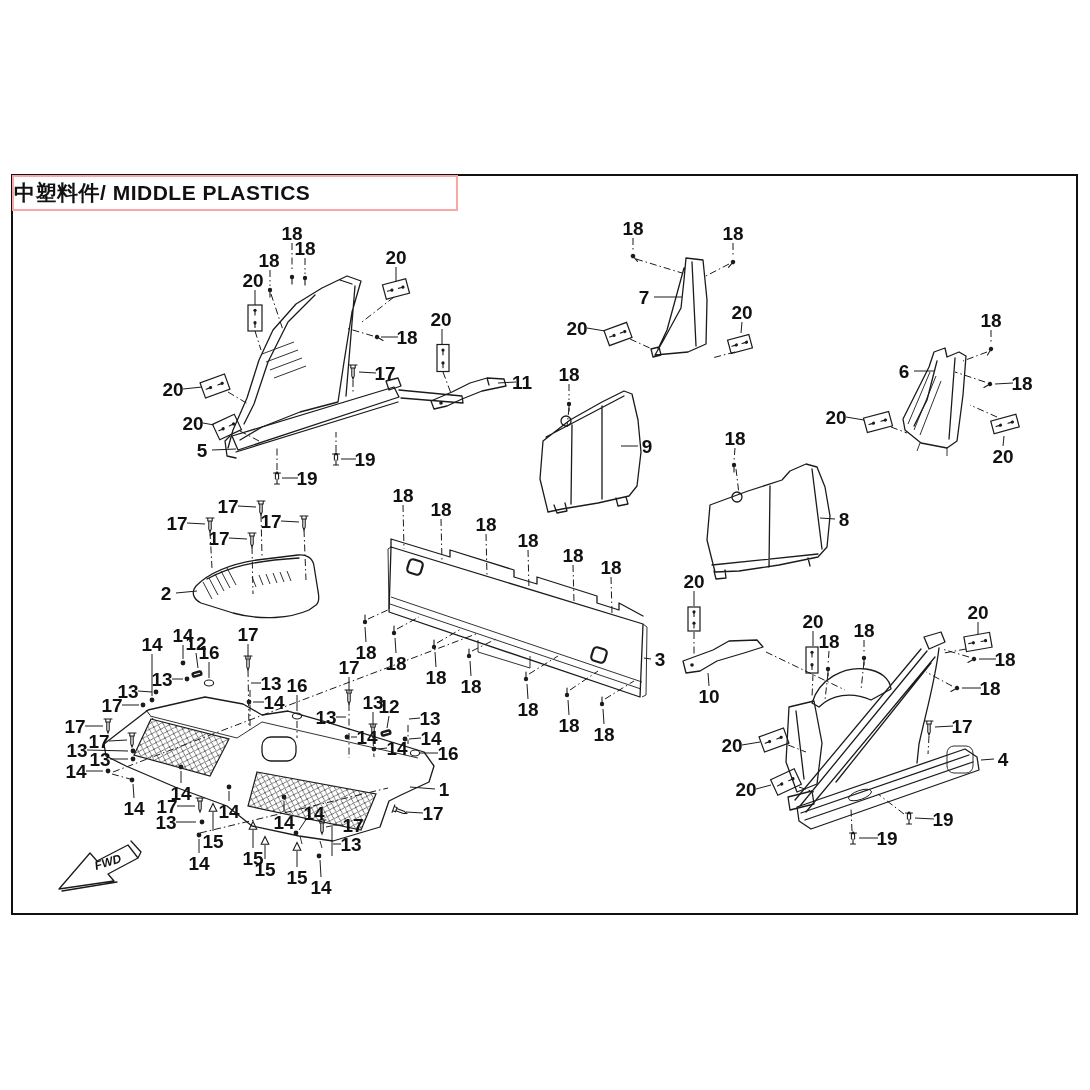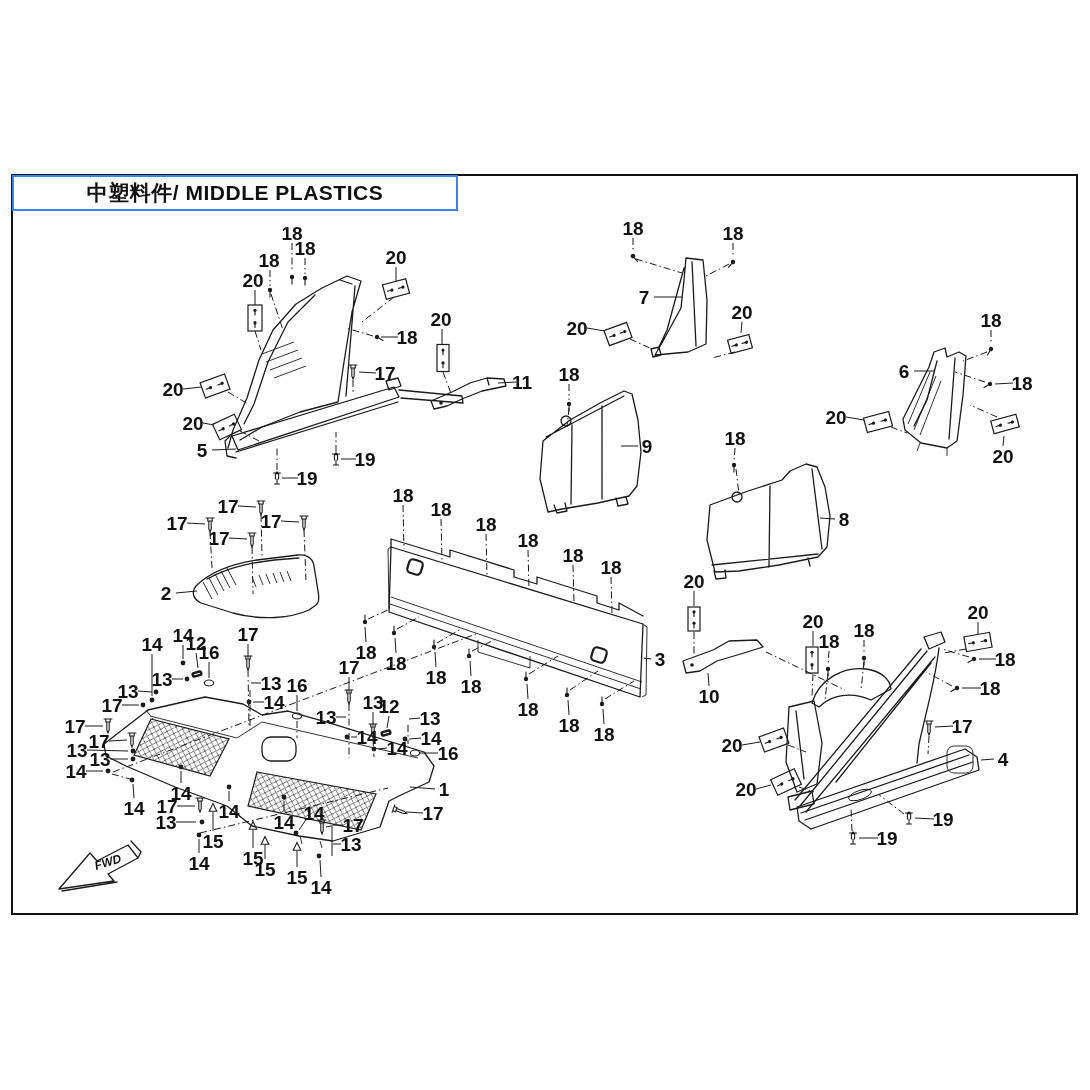--- a/index.html
+++ b/index.html
@@ -1,21 +1,21 @@
 <!DOCTYPE html>
 <html><head>
 <meta charset="utf-8">
 <style>
   html,body{margin:0;padding:0;background:#fff;}
   .page{position:relative;width:1090px;height:1090px;background:#fff;overflow:hidden;
         font-family:"Liberation Sans", sans-serif;}
   .page svg{position:absolute;left:0;top:0;}
   .title-box{position:absolute;left:12px;top:175px;width:446px;height:36px;
-             border:2px solid #3b82f6;box-sizing:border-box;display:flex;align-items:center;
-             justify-content:center;font-weight:bold;font-size:21px;color:#111;
+             border:2px solid #fca5a5;box-sizing:border-box;display:flex;align-items:center;
+             justify-content:flex-start;font-weight:bold;font-size:21px;color:#111;
              letter-spacing:0.5px;background:#fff;z-index:3;}
   
   .part{fill:none;stroke:#1b1b1b;stroke-width:1.3;stroke-linejoin:round;stroke-linecap:round;}
   .part-thin{fill:none;stroke:#1b1b1b;stroke-width:0.9;stroke-linejoin:round;}
   .tread{fill:url(#treadhatch);stroke:#1b1b1b;stroke-width:1.2;}
   .hole{fill:none;stroke:#1b1b1b;stroke-width:2.2;}
   .lead{stroke:#1b1b1b;stroke-width:1;fill:none;}
   .lead.dash{stroke-dasharray:7 3 1.5 3;}
   text.lbl{font-family:"Liberation Sans",sans-serif;font-weight:bold;font-size:19px;
            fill:#111;text-anchor:middle;}

